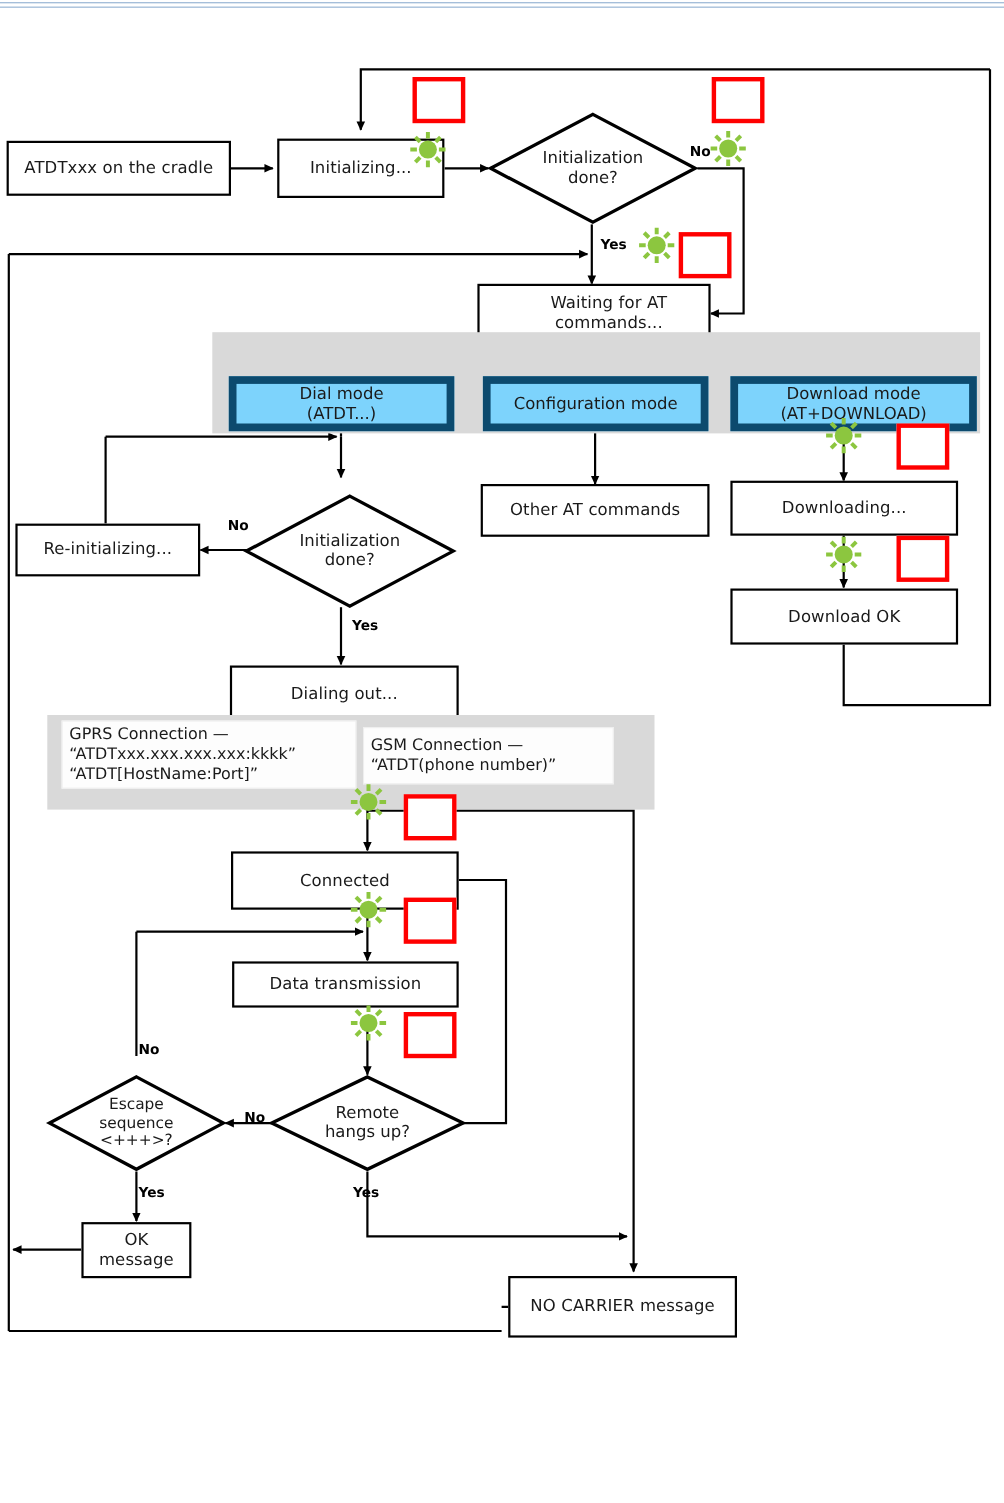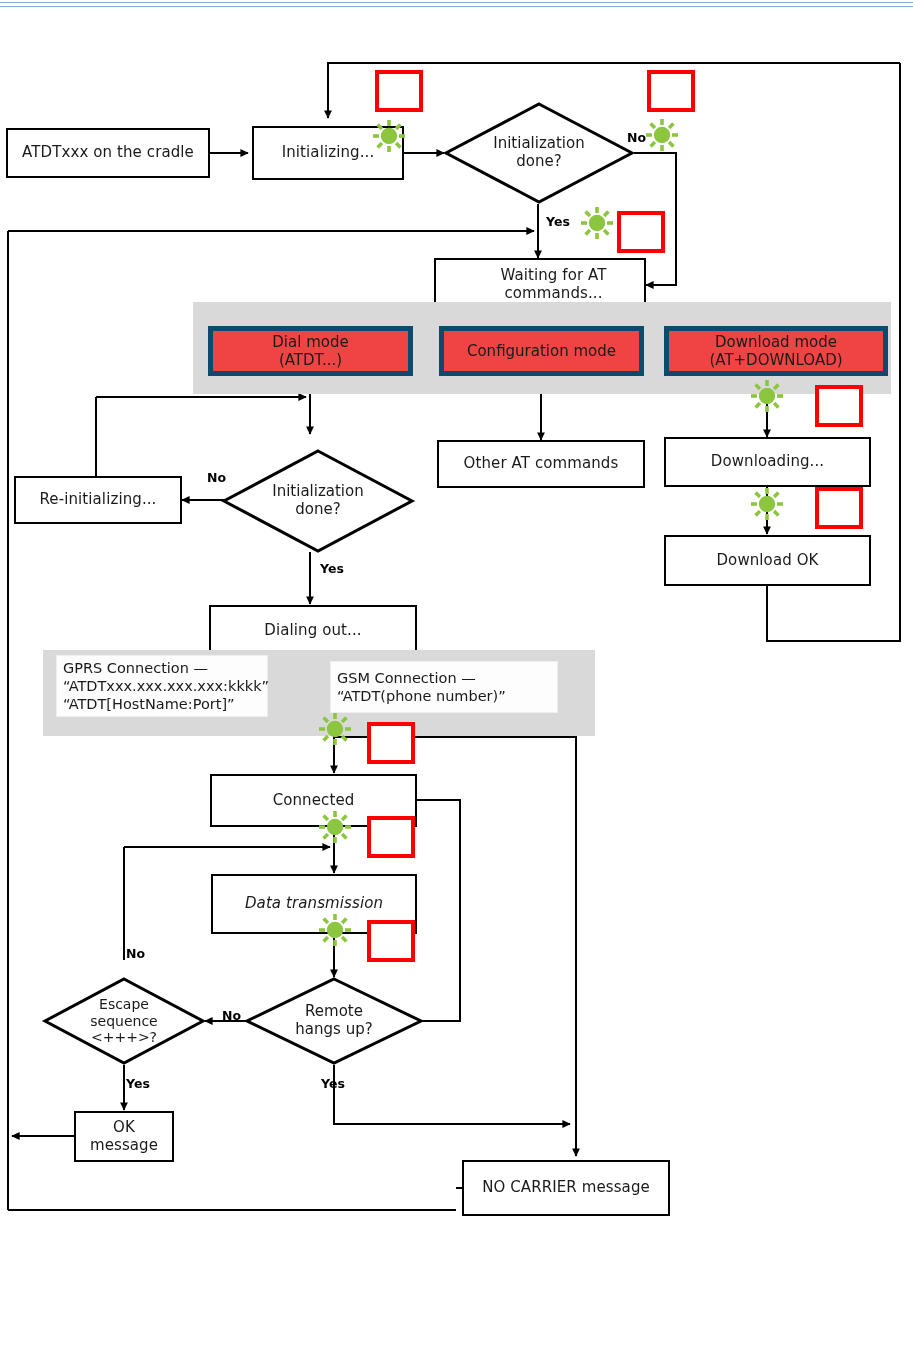--- a/index.html
+++ b/index.html
@@ -48,30 +48,31 @@
     white-space: pre-line;
   }
   .modeband {
     position: absolute;
     background: #d9d9d9;
     box-sizing: border-box;
   }
   .modebox {
     position: absolute;
     box-sizing: border-box;
-    background: #ef4444;
-    border: 5px solid #0c4a6e;
+    background: #7dd3fc;
+    border: 7px solid #0c4a6e;
     display: flex;
     align-items: center;
     justify-content: center;
     text-align: center;
     color: #1a1a1a;
     font-size: 15px;
     line-height: 1.2;
     white-space: pre-line;
+    margin-top: 16px;
   }
   .connbox {
     position: absolute;
     box-sizing: border-box;
     background: #fdfdfd;
     border: 1px solid #eeeeee;
     display: flex;
     align-items: center;
     color: #1a1a1a;
     font-size: 14.5px;
@@ -235,30 +236,30 @@
       <polygon points="96,2 190,52 96,102 2,52" fill="#ffffff" stroke="#000000" stroke-width="3"></polygon>
     </svg>
     <div class="diamond-label">Initialization
 done?</div>
   </div>
 
   <div class="node" style="left:209px; top:605px; width:208px; height:52px;">Dialing out...</div>
 
   <div class="modeband" style="left:43px; top:650px; width:552px; height:86px;"></div>
 
-  <div class="connbox" style="left:56px; top:655px; width:212px; height:62px;">GPRS Connection —
+  <div class="connbox" style="left:56px; top:655px; width:268px; height:62px;">GPRS Connection —
   “ATDTxxx.xxx.xxx.xxx:kkkk”
   “ATDT[HostName:Port]”</div>
 
   <div class="connbox" style="left:330px; top:661px; width:228px; height:52px;">GSM Connection —
   “ATDT(phone number)”</div>
 
   <div class="node" style="left:210px; top:774px; width:207px; height:53px;">Connected</div>
 
-  <div class="node" style="left:211px; top:874px; width:206px; height:60px;font-style:italic;">Data transmission</div>
+  <div class="node" style="left:211px; top:874px; width:206px; height:42px;">Data transmission</div>
 
   <div class="diamond-wrap" style="left:245px; top:977px; width:178px; height:88px;">
     <svg width="178" height="88" viewBox="0 0 178 88" xmlns="http://www.w3.org/2000/svg">
       <polygon points="89,2 176,44 89,86 2,44" fill="#ffffff" stroke="#000000" stroke-width="3"></polygon>
     </svg>
     <div class="diamond-label">Remote
 hangs up?</div>
   </div>
 
   <div class="diamond-wrap" style="left:43px; top:977px; width:162px; height:88px;">

